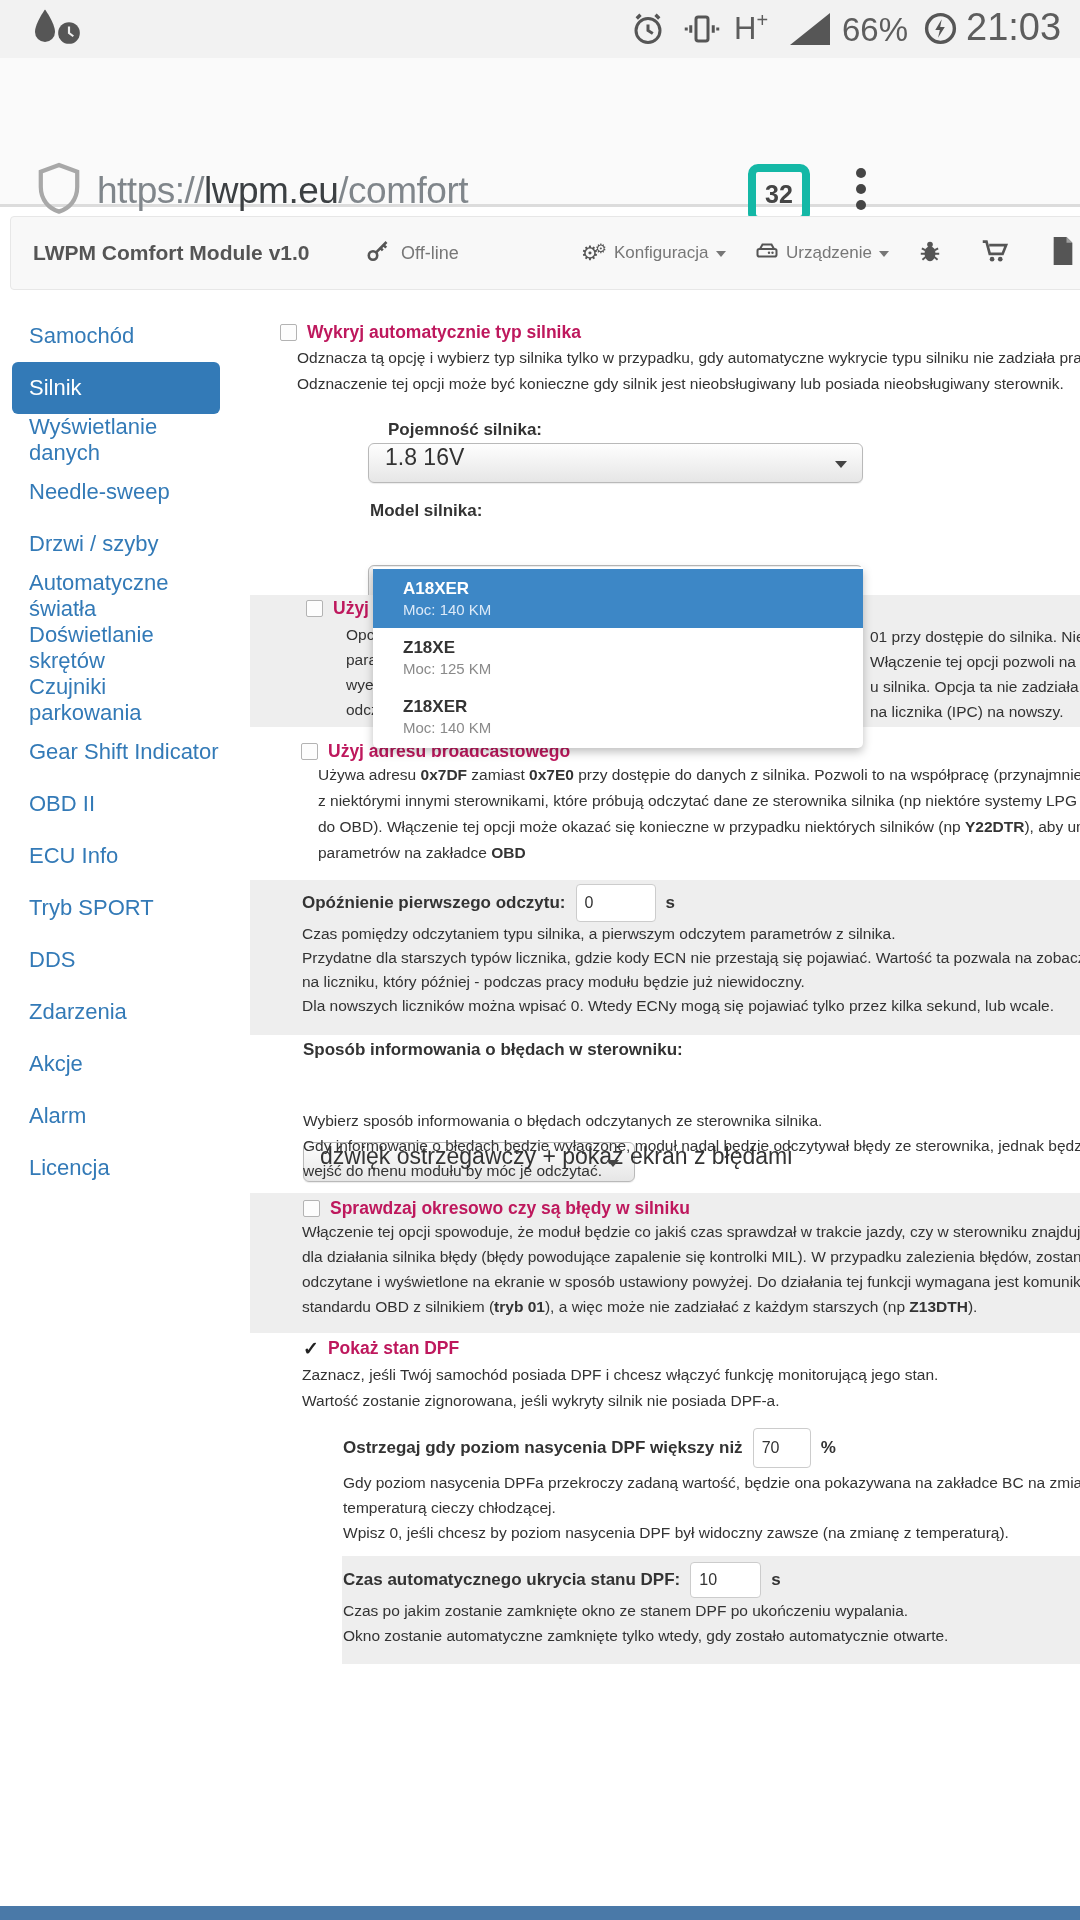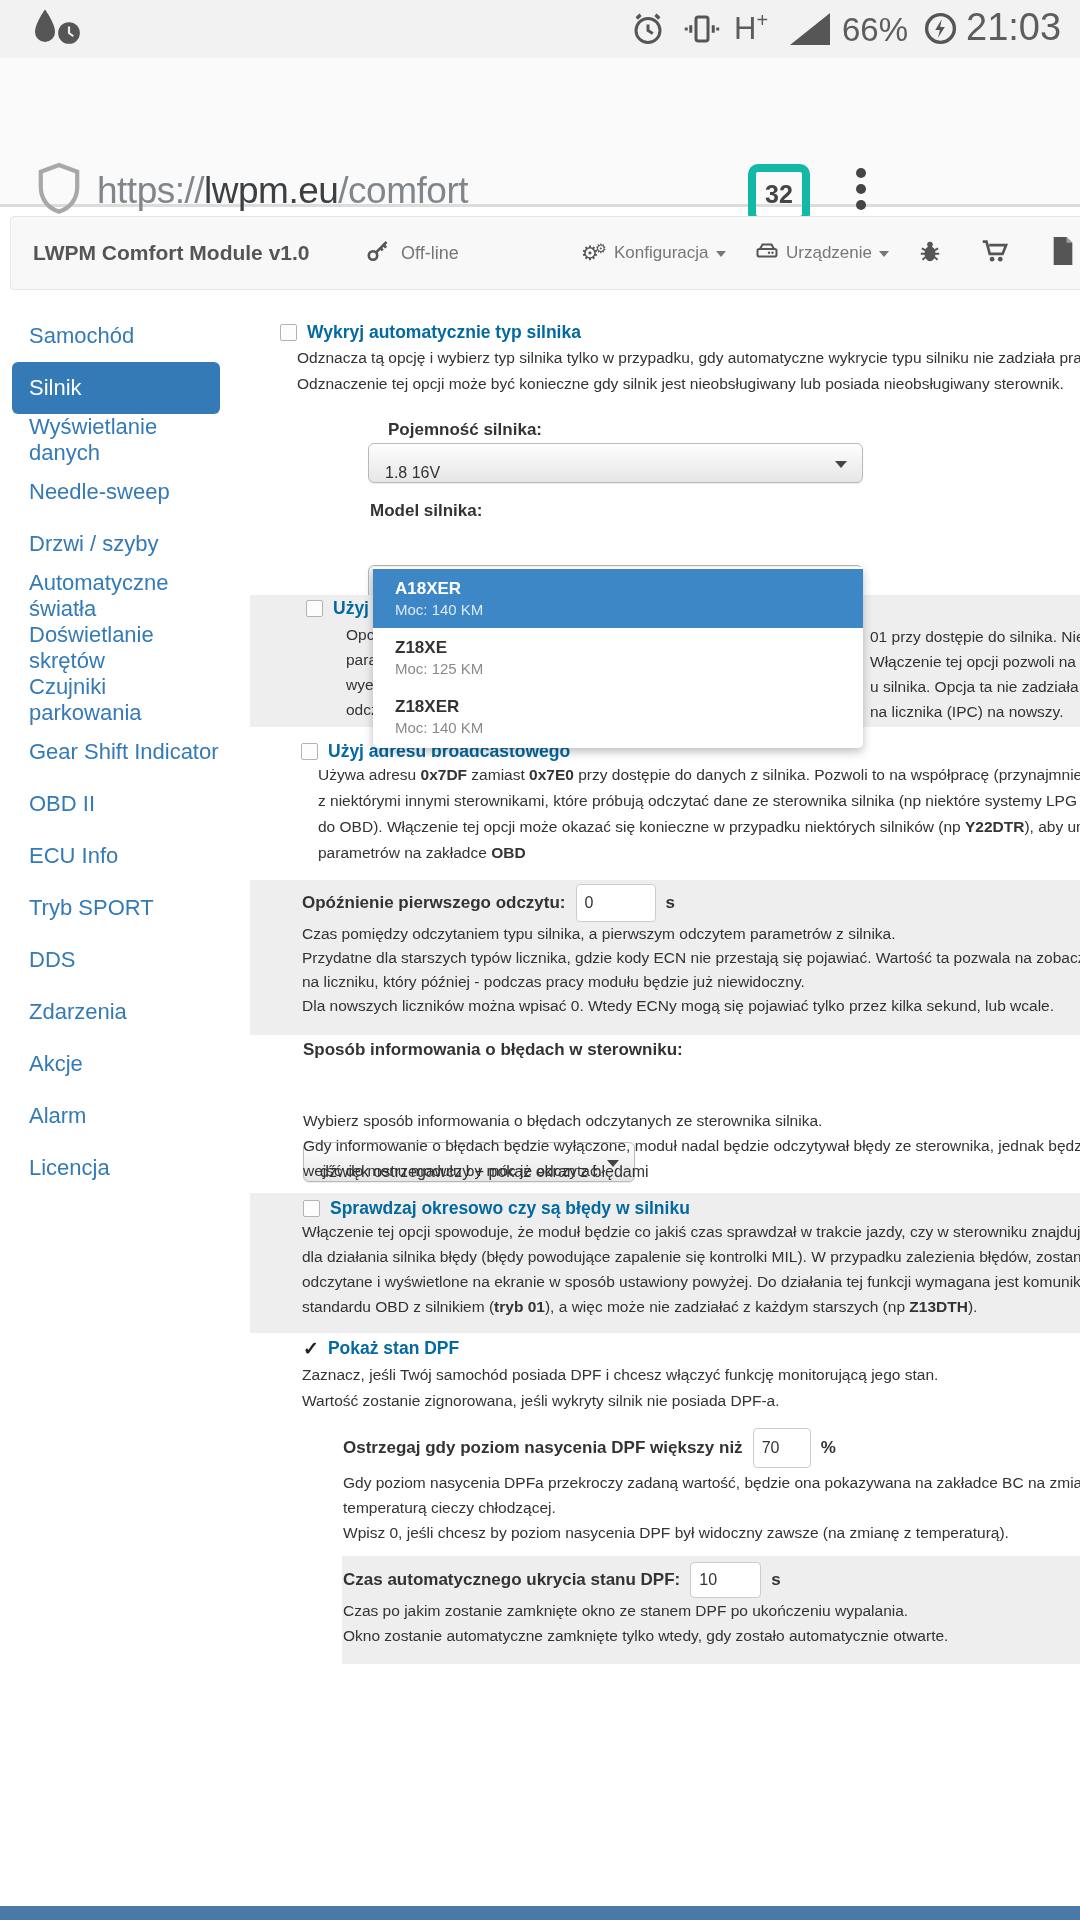--- a/index.html
+++ b/index.html
@@ -23,36 +23,36 @@
   .brand{font-size:21px;font-weight:bold;color:#555}
   .navlink{font-size:17px;color:#777}
   .caret{display:inline-block;width:0;height:0;border-left:5px solid transparent;
          border-right:5px solid transparent;border-top:6px solid #777;margin-left:7px;vertical-align:middle}
   
   .side{position:absolute;left:12px;top:310px;width:208px}
   .side-item{height:52px;display:flex;align-items:center;padding-left:17px;
              font-size:22px;color:#337ab7;border-radius:6px;cursor:pointer}
   .side-item.active{background:#337ab7;color:#fff}
   
-  .h-bold{font-size:17.5px;font-weight:bold;color:#0369a1;white-space:nowrap}
+  .h-bold{font-size:17.5px;font-weight:bold;color:#be185d;white-space:nowrap}
   .desc{font-size:15.5px;color:#333;white-space:nowrap}
   .cb{width:15px;height:15px;border:1px solid #b3b3b3;border-radius:2px;background:#fdfdfd}
   .gray{background:#eee}
   .lbl{font-size:17px;font-weight:bold;color:#333;white-space:nowrap}
   .sel{background:linear-gradient(#fefefe,#e6e6e6);border:1px solid #b9b9b9;border-radius:6px;
-       height:40px;display:flex;align-items:flex-end;padding:0 40px 0 16px;font-size:16px;color:#333;
+       height:40px;display:flex;align-items:flex-start;padding:0 40px 0 16px;font-size:23px;color:#333;
        box-shadow:0 1px 1px rgba(0,0,0,0.08);box-sizing:border-box;position:relative;white-space:nowrap}
   .sel .scaret{position:absolute;right:15px;top:17px;width:0;height:0;
        border-left:6px solid transparent;border-right:6px solid transparent;border-top:7px solid #444}
   .placeholder{color:#999}
   .inp{height:38px;border:1px solid #ccc;border-radius:4px;font-size:16px;color:#333;
        padding:0 8px;box-sizing:border-box;font-family:"Liberation Sans",sans-serif;background:#fff}
   .panel{position:absolute;left:373px;top:567px;width:490px;height:181px;background:#fff;z-index:10;
          border-radius:0 0 5px 5px;box-shadow:0 4px 10px rgba(0,0,0,0.25)}
-  .opt{height:59px;padding-left:22px;display:flex;flex-direction:column;justify-content:center;cursor:pointer}
+  .opt{height:59px;padding-left:30px;display:flex;flex-direction:column;justify-content:center;cursor:pointer}
   .opt .oname{font-size:17px;font-weight:bold;color:#333;line-height:22px}
   .opt .opower{font-size:15px;color:#8a8a8a;line-height:20px}
   .opt.selected{background:#3d87c6}
   .opt.selected .oname{color:#fff}
   .opt.selected .opower{color:#dceaf8}
   .row{display:flex;align-items:center;gap:10px}
   .checkmark{font-size:19px;font-weight:bold;color:#222;line-height:15px}
   .bottombar{position:absolute;left:0;top:1906px;width:1080px;height:14px;background:#4a79a8}
 </style>
 </head>

